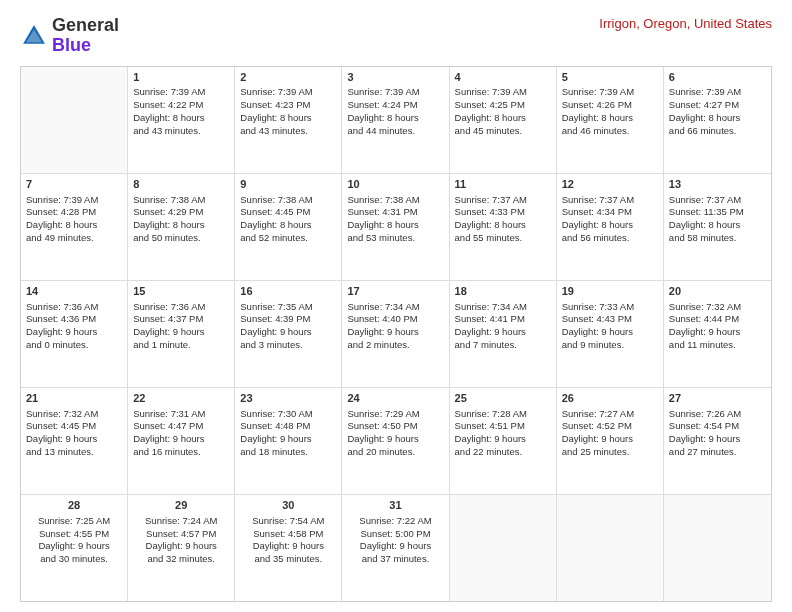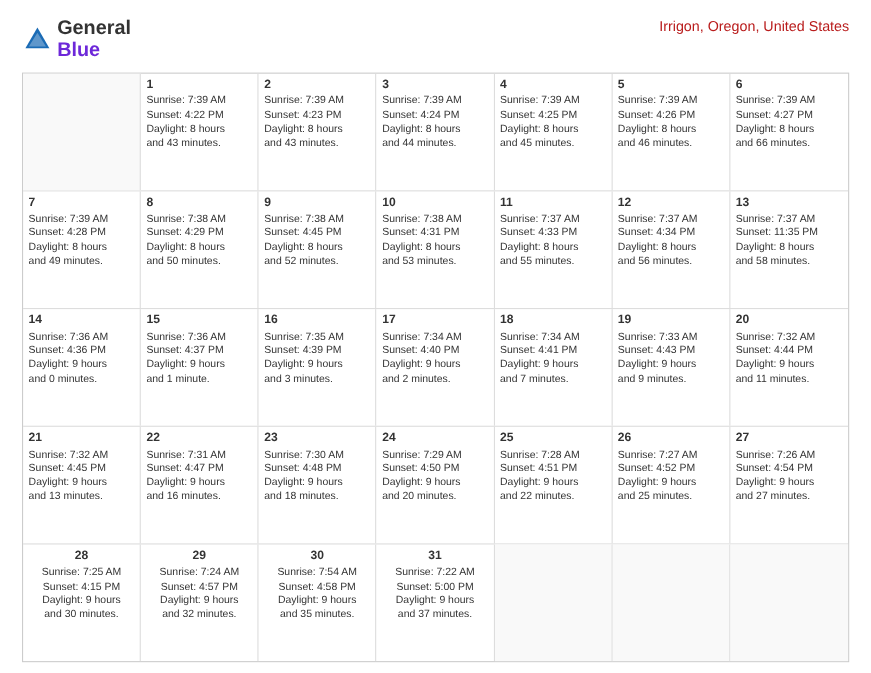--- a/index.html
+++ b/index.html
@@ -318,21 +318,21 @@
             <div>Sunrise: 7:26 AM</div>
             <div>Sunset: 4:54 PM</div>
             <div>Daylight: 9 hours</div>
             <div>and 27 minutes.</div>
           </div>
         </div>
         <div class="cal-row">
           <div class="cal-cell">
             <span class="day-num">28</span>
             <div>Sunrise: 7:25 AM</div>
-            <div>Sunset: 4:15 PM</div>
+            <div>Sunset: 4:55 PM</div>
             <div>Daylight: 9 hours</div>
             <div>and 30 minutes.</div>
           </div>
           <div class="cal-cell">
             <span class="day-num">29</span>
             <div>Sunrise: 7:24 AM</div>
             <div>Sunset: 4:57 PM</div>
             <div>Daylight: 9 hours</div>
             <div>and 32 minutes.</div>
           </div>

